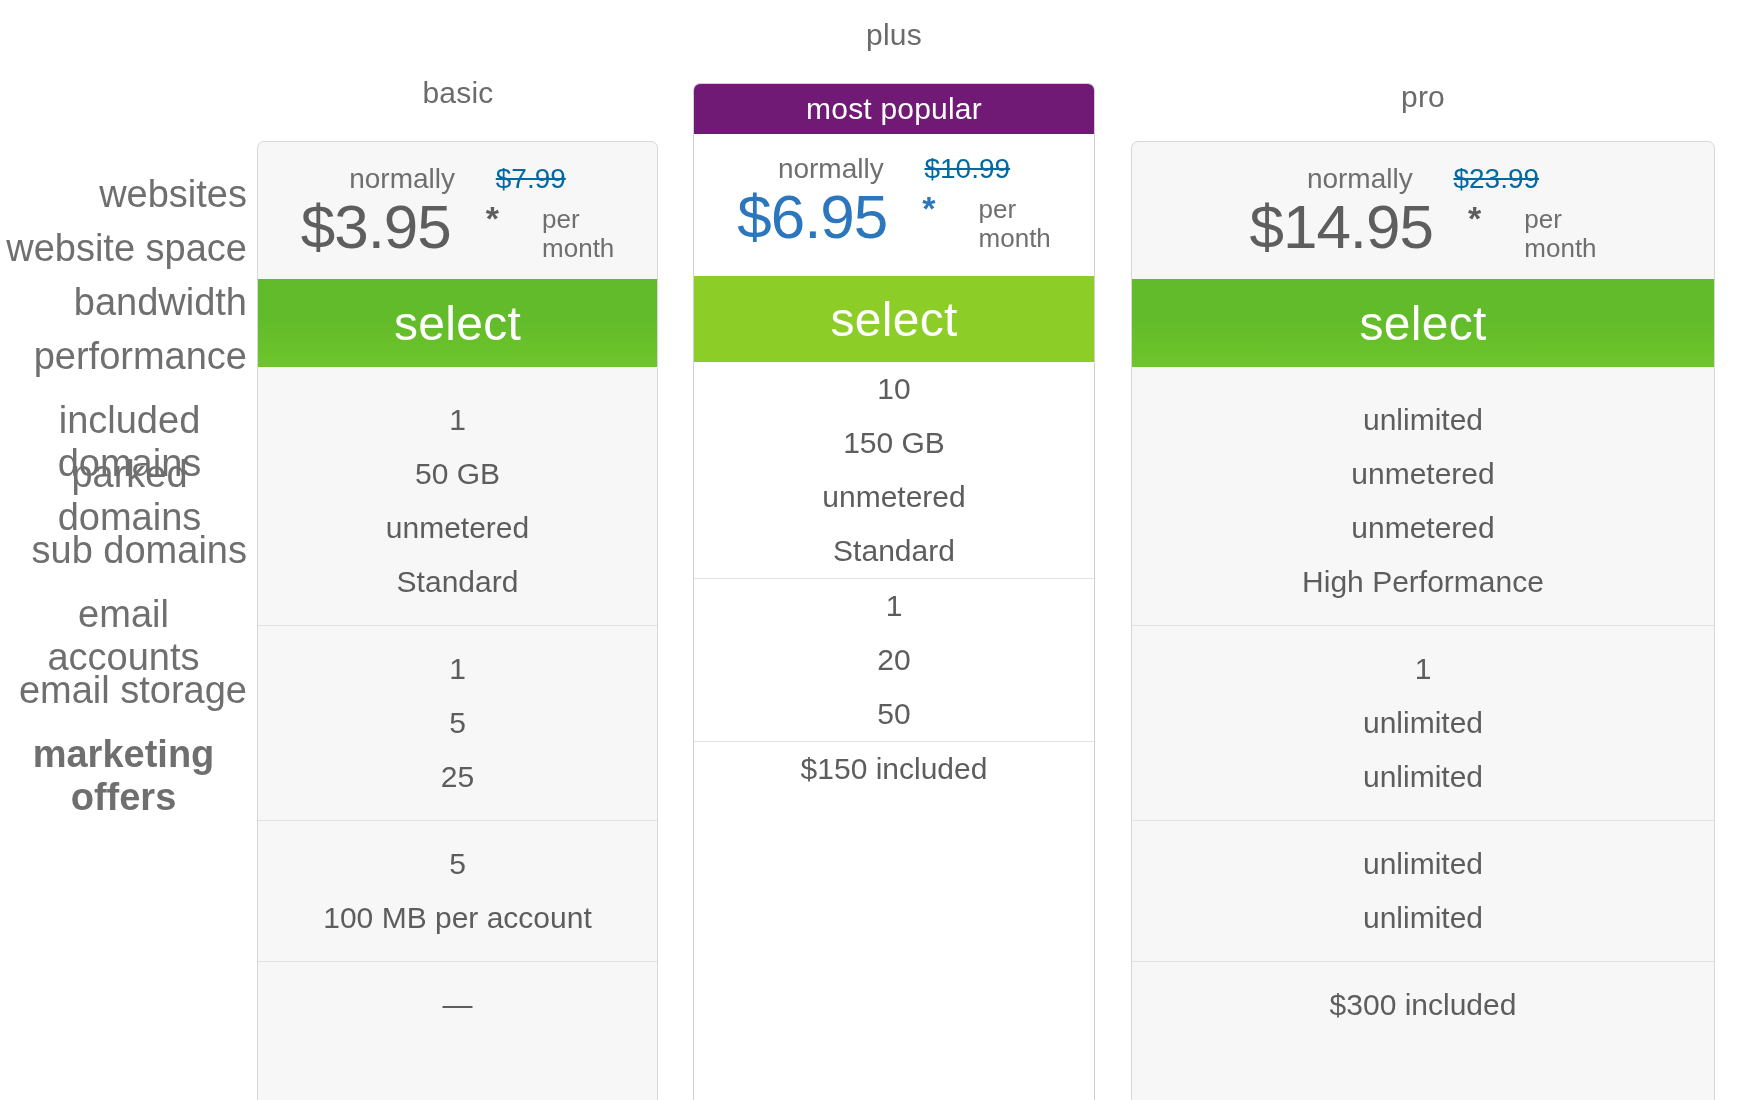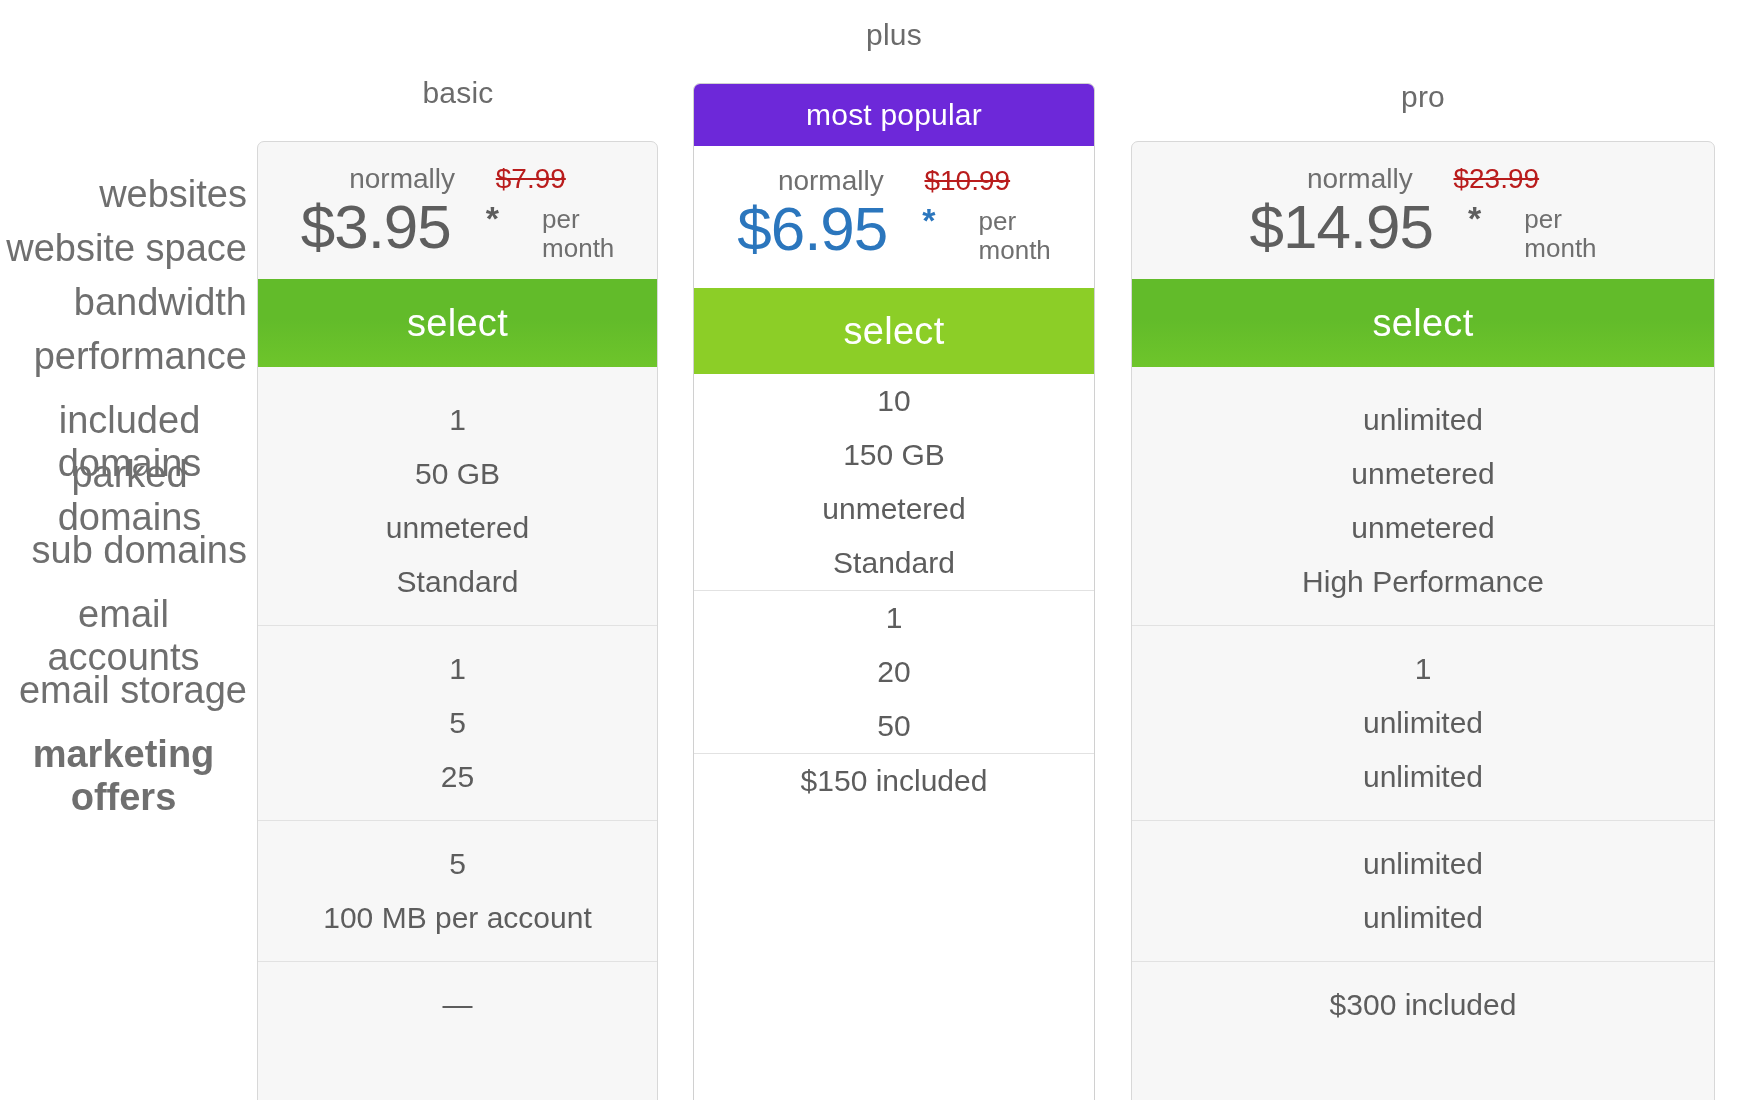--- a/index.html
+++ b/index.html
@@ -52,22 +52,22 @@
     background: #ffffff;
     border-color: #d0d0d0;
   }
   #card-pro {
     left: 1131px; top: 141px; width: 584px; height: 990px;
     background: #f7f7f7;
   }
 
   
   .popular-banner {
-    height: 62px;
-    background: #6d28d9;
+    height: 50px;
+    background: #701a75;
     color: #ffffff;
     font-size: 30px;
     display: flex;
     align-items: center;
     justify-content: center;
     letter-spacing: 0.2px;
   }
 
   
   .price-block {
@@ -78,21 +78,21 @@
   #card-plus .price-block { padding-top: 20px; padding-bottom: 23px; }
 
   .normally {
     font-size: 28px;
     color: #6f6f6f;
     line-height: 1.1;
     margin-bottom: 2px;
   }
   .normally .strike {
     text-decoration: line-through;
-    color: #b91c1c;
+    color: #0369a1;
     margin-left: 33px;
   }
 
   .price-line {
     display: flex;
     align-items: flex-start;
     justify-content: center;
     line-height: 1;
     margin-top: 2px;
     gap: 35px;
@@ -122,21 +122,21 @@
     margin-top: 8px;
     white-space: pre-line;
   }
 
   
   .select-btn {
     height: 88px;
     display: flex;
     align-items: center;
     justify-content: center;
-    font-size: 38px;
+    font-size: 48px;
     color: #ffffff;
     letter-spacing: 0.3px;
     cursor: pointer;
     background: linear-gradient(to bottom, #62bb2a 0%, #62bb2a 45%, #6ec52b 100%);
   }
   #card-plus .select-btn {
     height: 86px;
     background: linear-gradient(to bottom, #8cce27 0%, #8cce27 50%, #8cce27 100%);
   }
 

